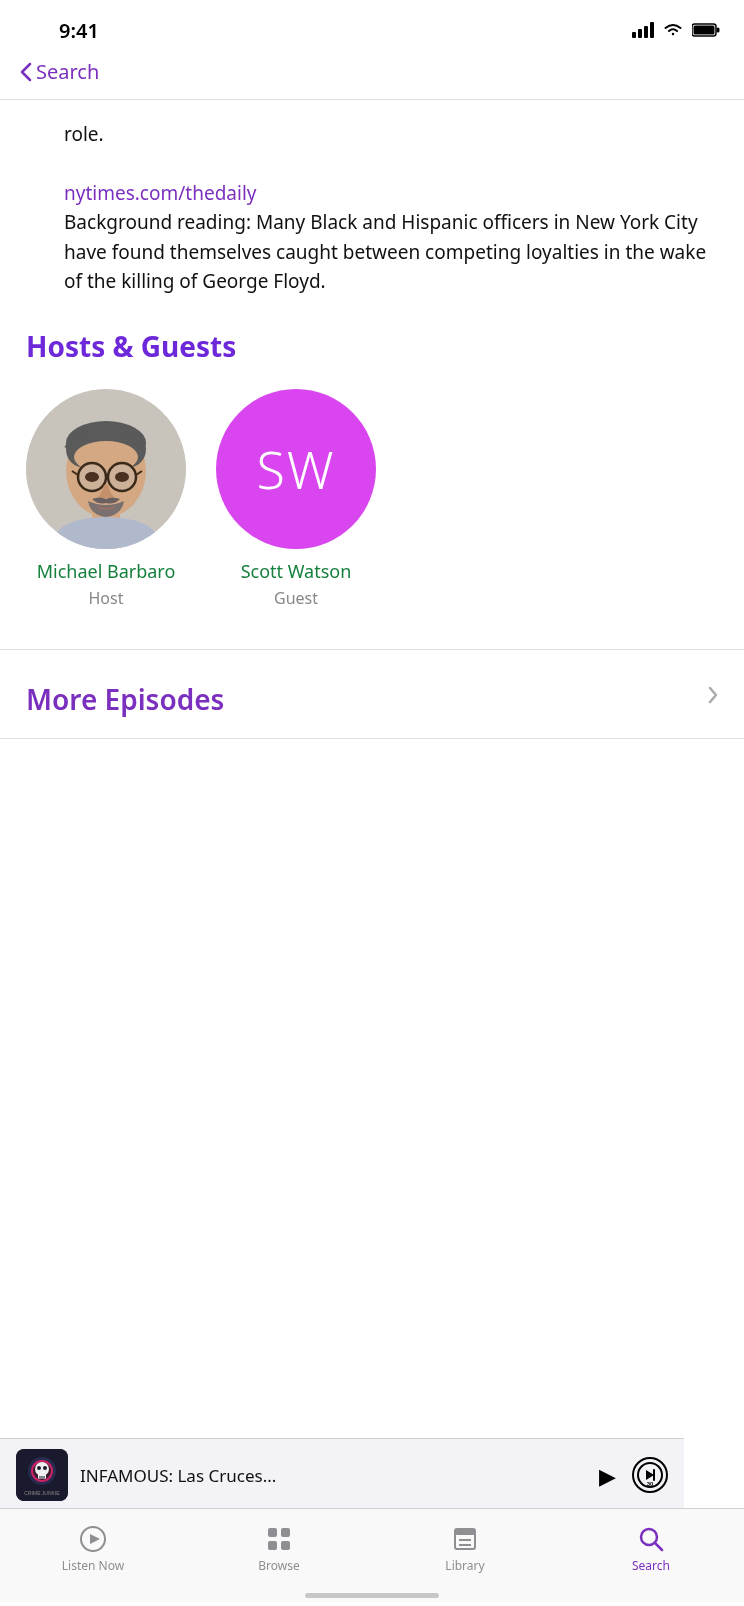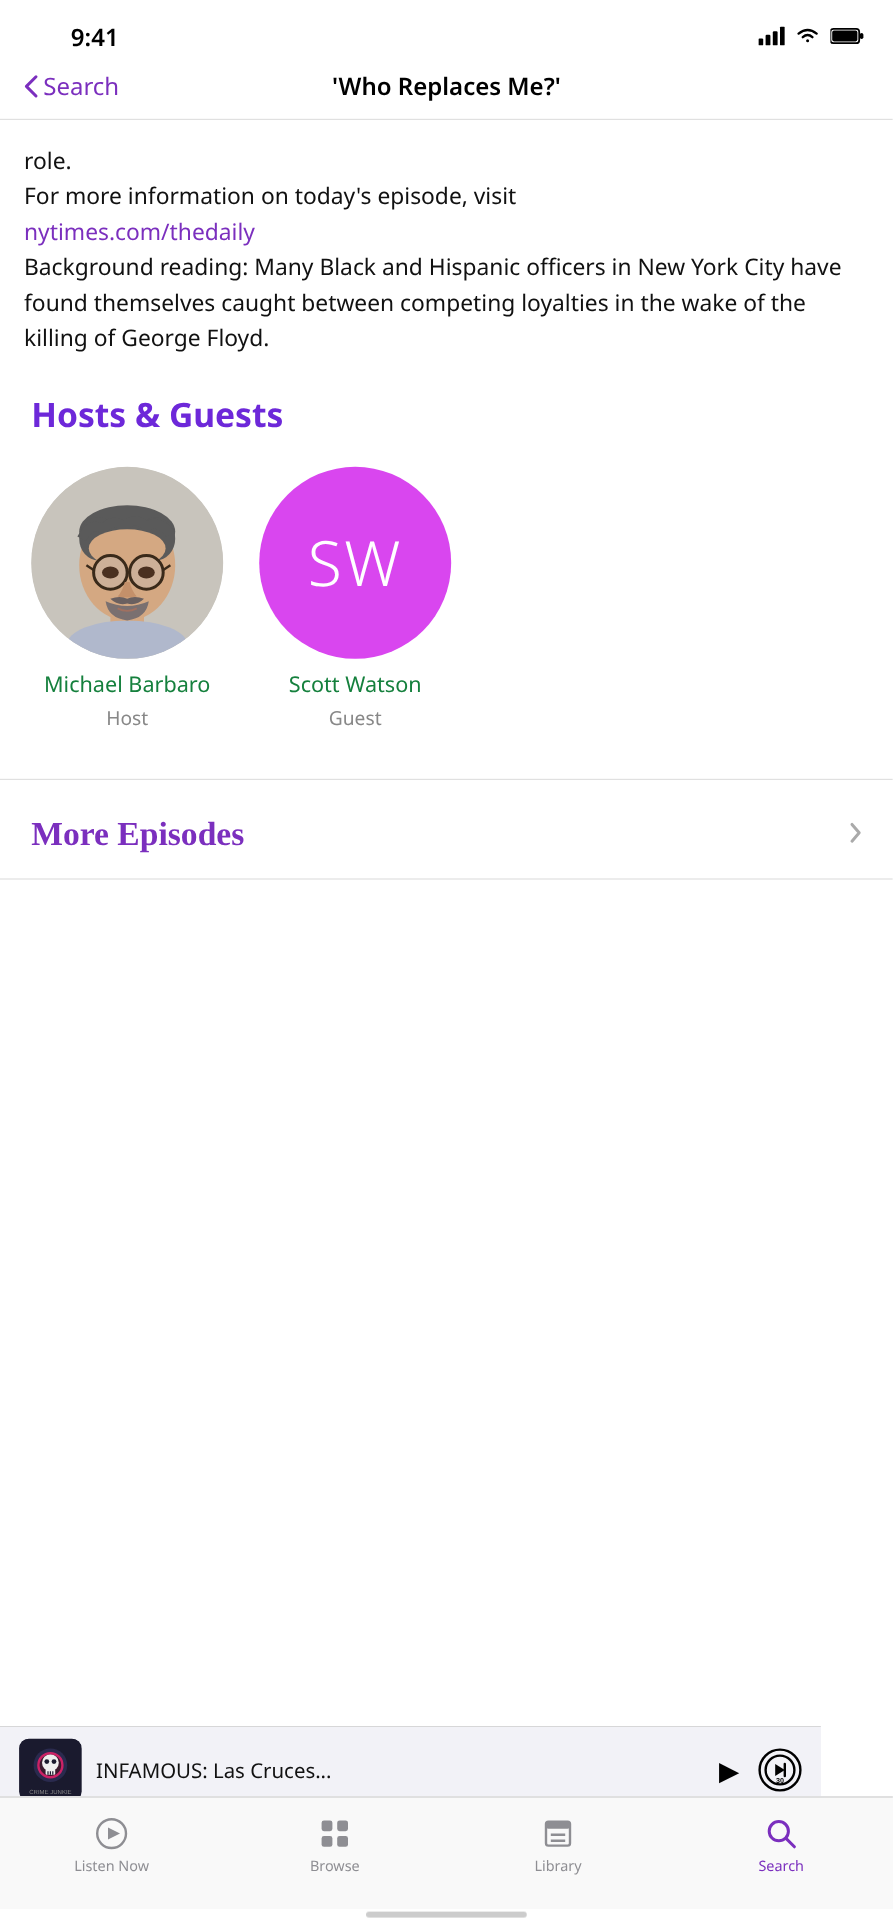--- a/index.html
+++ b/index.html
@@ -61,21 +61,22 @@
     }
 
     
     .divider {
       height: 1px;
       background: #e0e0e0;
     }
 
     
     .content {
-      padding: 20px 20px;
+      padding: 20px 36px;
+      margin-left: 28px;
     }
 
     .description-text {
       font-size: 19px;
       line-height: 1.55;
       color: #111;
     }
 
     .link-text {
       color: #7B2FBE;
@@ -136,25 +137,24 @@
     .host-role {
       font-size: 16px;
       color: #888;
       margin-top: -6px;
       text-align: left;
     }
 
     
     .more-episodes-row {
       display: flex;
-      align-items: center;
+      align-items: flex-start;
       justify-content: space-between;
       padding: 20px 26px;
       margin-top: 10px;
-      font-family: Liberation Serif, serif;
     }
 
     .more-episodes-label {
       font-size: 28px;
       font-weight: 600;
       color: #7B2FBE;
     }
 
     .chevron-right {
       color: #aaa;
@@ -221,21 +221,21 @@
       font-size: 11px;
       font-weight: 600;
       color: #000;
       cursor: pointer;
       position: relative;
     }
 
     
     .tab-bar {
       position: fixed;
-      bottom: 15px;
+      bottom: 4px;
       left: 0;
       width: 744px;
       background: #f9f9f9;
       border-top: 1px solid #d0d0d0;
       display: flex;
       height: 94px;
       padding-bottom: 20px;
     }
 
     .tab-item {
@@ -305,29 +305,27 @@
   </div>
 </div>
 
 <div class="nav-bar">
   <a class="nav-back">
     <svg width="12" height="20" viewBox="0 0 12 20">
       <path d="M10 2 L2 10 L10 18" stroke="#7B2FBE" stroke-width="2.5" fill="none" stroke-linecap="round" stroke-linejoin="round"></path>
     </svg>
     <span>Search</span>
   </a>
-  <span class="nav-title">'Who Replaces Me?'</span>
 </div>
 
 <div class="divider"></div>
 
 <div class="content">
   <p class="description-text">role.</p>
   <p class="description-text">
-    <span>For more information on today's episode, visit</span>
     <br>
     <a class="link-text">nytimes.com/thedaily</a>
   </p>
   <p class="description-text">Background reading: Many Black and Hispanic officers in New York City have found themselves caught between competing loyalties in the wake of the killing of George Floyd.</p>
 </div>
 
 <div class="section-title">Hosts &amp; Guests</div>
 
 <div class="hosts-grid">
 

